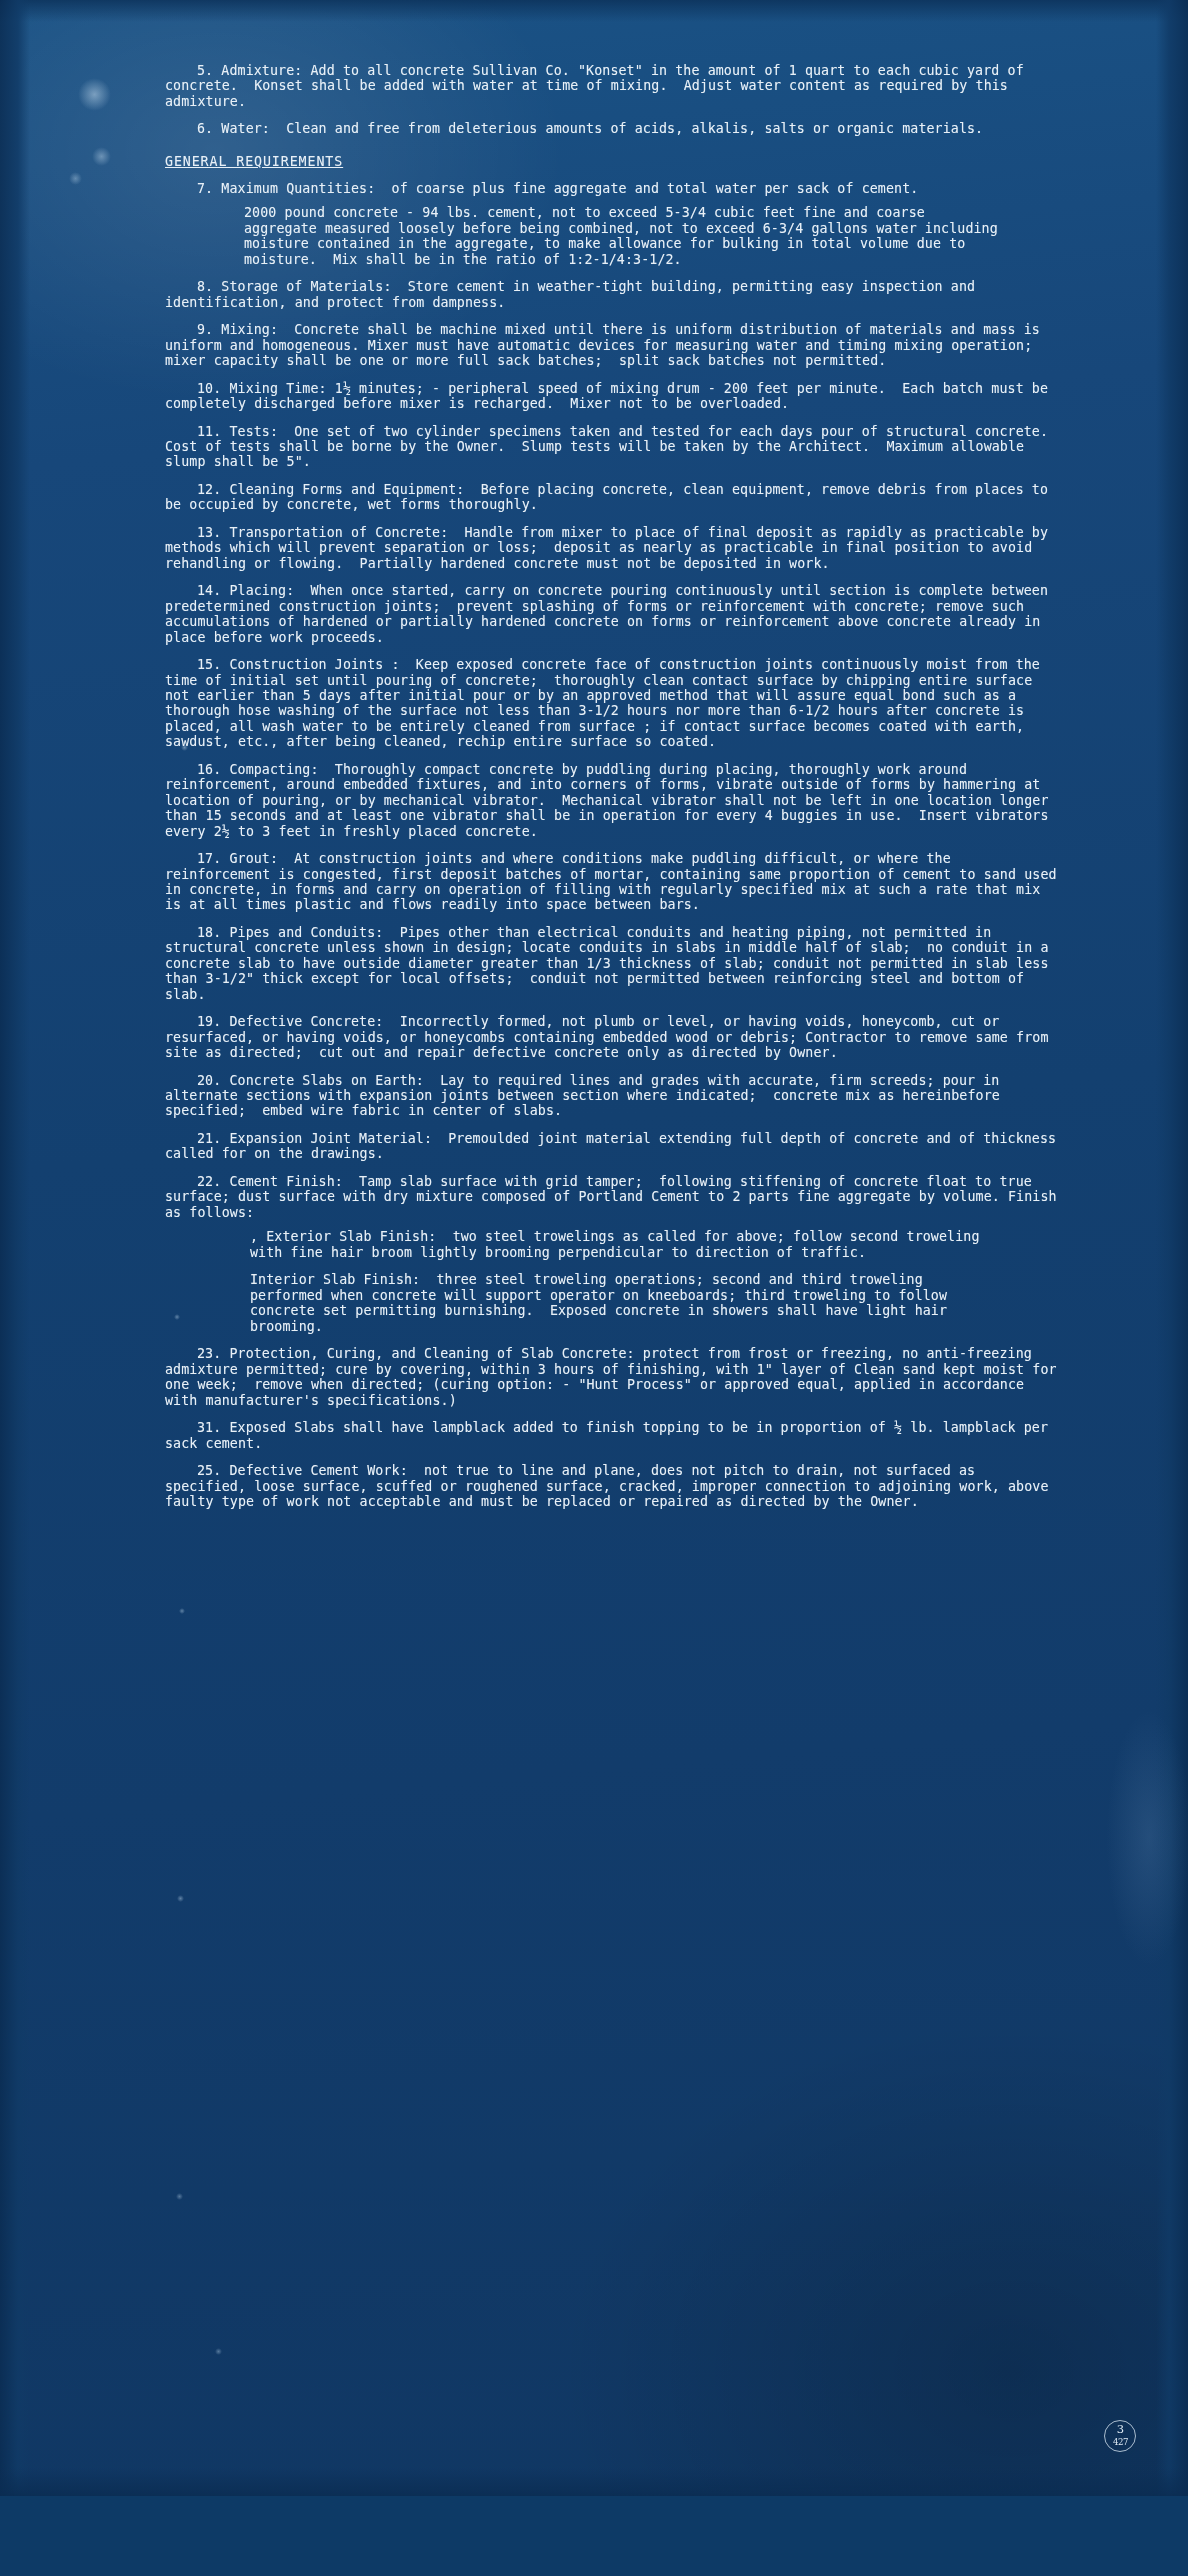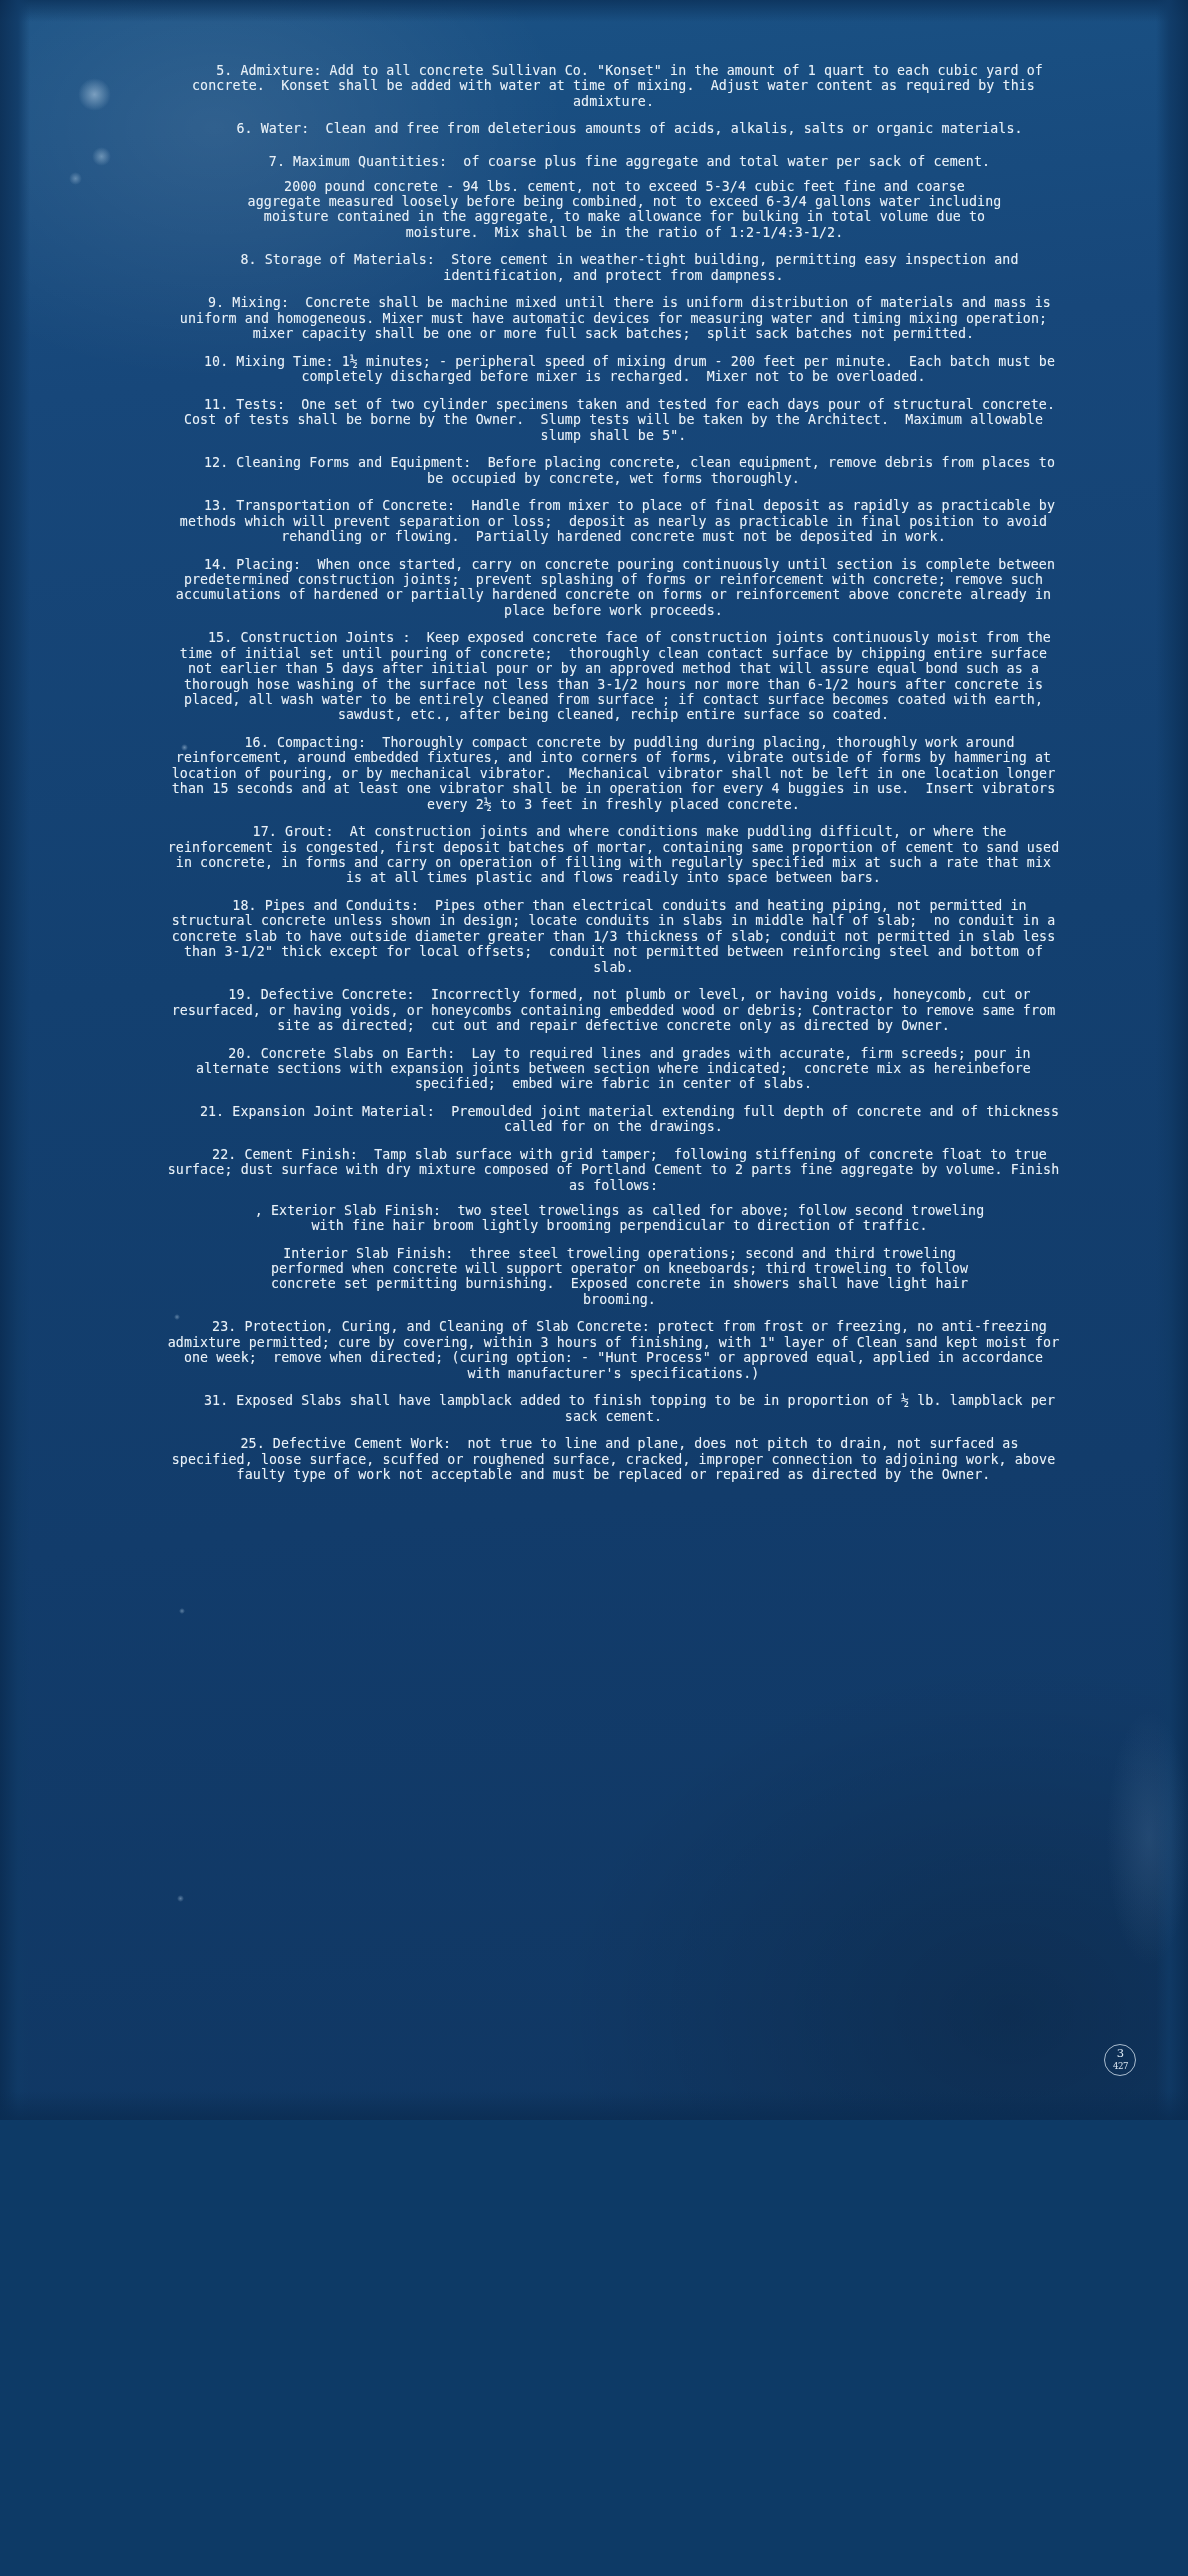--- a/index.html
+++ b/index.html
@@ -3,28 +3,27 @@
 <meta charset="utf-8">
 <style>
   html, body {
     margin: 0;
     padding: 0;
     background: #0d3a66;
   }
   #page {
     position: relative;
     width: 1189px;
-    height: 2120px;
+    height: 2496px;
     background:
       radial-gradient(ellipse 503px 359px at 18% 6%, rgba(255,255,255,0.10), rgba(255,255,255,0) 70%),
       radial-gradient(ellipse 646px 503px at 85% 95%, rgba(0,0,0,0.18), rgba(0,0,0,0) 70%),
       linear-gradient(175deg, #1a5285 0%, #17477a 18%, #134070 45%, #123c6b 70%, #103763 100%);
     overflow: hidden;
     font-family: "DejaVu Sans Mono", "Liberation Mono", monospace;
-    text-align: center;
   }
   
   .edge-left {
     position: absolute; left: 0; top: 0; width: 30px; height: 100%;
     background: linear-gradient(90deg, #0a2c52 0%, #103a66 60%, rgba(18,62,108,0) 100%);
     opacity: .85;
   }
   .edge-right {
     position: absolute; right: 0; top: 0; width: 33px; height: 100%;
     background: linear-gradient(270deg, #0a2c52 0%, #103a66 60%, rgba(18,62,108,0) 100%);
@@ -145,20 +144,21 @@
   <div class="blotch b8"></div>
   <div class="blotch b9"></div>
   <div class="blotch b10"></div>
 
   <div id="doc">
 
     <p class="para indent">5. Admixture: Add to all concrete Sullivan Co. "Konset" in the amount of 1 quart to each cubic yard of concrete.  Konset shall be added with water at time of mixing.  Adjust water content as required by this admixture.</p>
 
     <p class="para indent gap-lg">6. Water:  Clean and free from deleterious amounts of acids, alkalis, salts or organic materials.</p>
 
+    <p class="heading">GENERAL REQUIREMENTS</p>
 
     <p class="para indent tight">7. Maximum Quantities:  of coarse plus fine aggregate and total water per sack of cement.</p>
 
     <p class="para blk">2000 pound concrete - 94 lbs. cement, not to exceed 5-3/4 cubic feet fine and coarse aggregate measured loosely before being combined, not to exceed 6-3/4 gallons water including moisture contained in the aggregate, to make allowance for bulking in total volume due to moisture.  Mix shall be in the ratio of 1:2-1/4:3-1/2.</p>
 
     <p class="para indent">8. Storage of Materials:  Store cement in weather-tight building, permitting easy inspection and identification, and protect from dampness.</p>
 
     <p class="para indent">9. Mixing:  Concrete shall be machine mixed until there is uniform distribution of materials and mass is uniform and homogeneous. Mixer must have automatic devices for measuring water and timing mixing operation;  mixer capacity shall be one or more full sack batches;  split sack batches not permitted.</p>
 
     <p class="para indent">10. Mixing Time: 1½ minutes; - peripheral speed of mixing drum - 200 feet per minute.  Each batch must be completely discharged before mixer is recharged.  Mixer not to be overloaded.</p>

